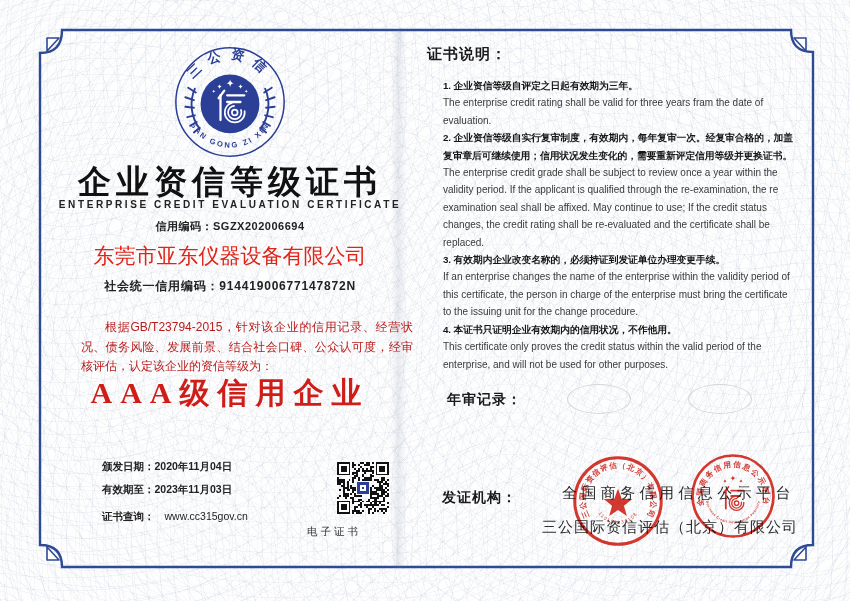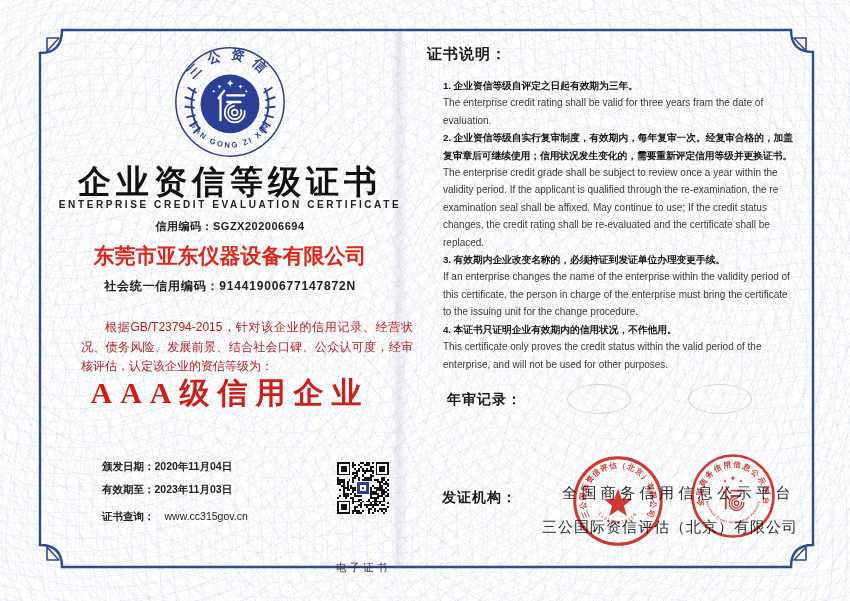--- a/index.html
+++ b/index.html
@@ -31,36 +31,36 @@
   .page-left{position:absolute;left:52px;top:30px;width:356px;height:538px;}
   .logo-wrap{position:absolute;left:0;top:15px;width:356px;text-align:center;}
   .cert-title{position:absolute;top:130px;left:0;width:356px;margin:0;text-align:center;
     font-family:"Liberation Serif", serif;font-size:33px;font-weight:bold;letter-spacing:5px;
     color:#111;white-space:nowrap;}
   .cert-subtitle{position:absolute;top:169px;left:0;width:356px;text-align:center;
     font-size:10px;font-weight:bold;letter-spacing:2.6px;color:#222;white-space:nowrap;}
   .code-line{position:absolute;top:189px;left:0;width:356px;text-align:center;
     font-size:11px;font-weight:bold;color:#222;letter-spacing:.5px;}
   .company{position:absolute;top:212px;left:0;width:356px;text-align:center;
-    font-size:21px;font-weight:700;color:#e02417;white-space:nowrap;}
+    font-size:21px;font-weight:400;color:#e02417;white-space:nowrap;}
   .uscc{position:absolute;top:248px;left:0;width:356px;text-align:center;
     font-size:12px;font-weight:bold;color:#222;letter-spacing:.8px;white-space:nowrap;}
   .statement{position:absolute;top:271px;left:12px;width:332px;margin:17px;
     font-size:12px;font-weight:400;line-height:19.5px;color:#b91c1c;
     text-align:justify;text-indent:2em;}
   .rating{position:absolute;top:343px;left:0;width:356px;text-align:center;
     font-family:"Liberation Serif", serif;
     font-size:30px;font-weight:800;letter-spacing:8px;color:#cf1d18;white-space:nowrap;}
   .date-row{position:absolute;left:50px;font-size:10.5px;font-weight:bold;color:#222;white-space:nowrap;}
   .row-issue{top:430px;} .row-valid{top:453px;}
   .query-row{position:absolute;left:50px;top:480px;font-size:10.5px;color:#222;white-space:nowrap;}
   .query-row .lbl{font-weight:bold;margin-right:10px;}
   .qr{position:absolute;left:283px;top:430px;width:56px;height:56px;}
-  .qr-caption{position:absolute;left:255px;top:495px;width:112px;text-align:center;
-    font-family:"Liberation Serif", serif;font-size:10.5px;letter-spacing:3px;color:#333;margin-top:36px;}
+  .qr-caption{position:absolute;left:255px;top:495px;width:112px;text-align:left;
+    font-family:"Liberation Serif", serif;font-size:10.5px;letter-spacing:3px;color:#333;}
 
   
   .page-right{position:absolute;left:401px;top:29px;width:412px;height:539px;}
   .expl-heading{position:absolute;left:26px;top:16px;margin:0;font-size:15px;font-weight:bold;color:#1a1a1a;letter-spacing:1px;}
   .expl-items{position:absolute;left:42px;top:48px;width:355px;}
   .expl-items p{margin:0;}
   .expl-items .zh{font-size:9.8px;font-weight:600;color:#161616;line-height:17.4px;letter-spacing:-.1px;}
   .expl-items .en{font-family:Liberation Sans, sans-serif;font-size:10px;color:#3a3a3a;line-height:17.4px;}
   .annual-label{position:absolute;left:46px;top:362px;font-size:14px;font-weight:600;color:#1a1a1a;letter-spacing:1px;}
   .oval{position:absolute;width:62px;height:28px;border:1px solid #d6d6d6;border-radius:50%;}

